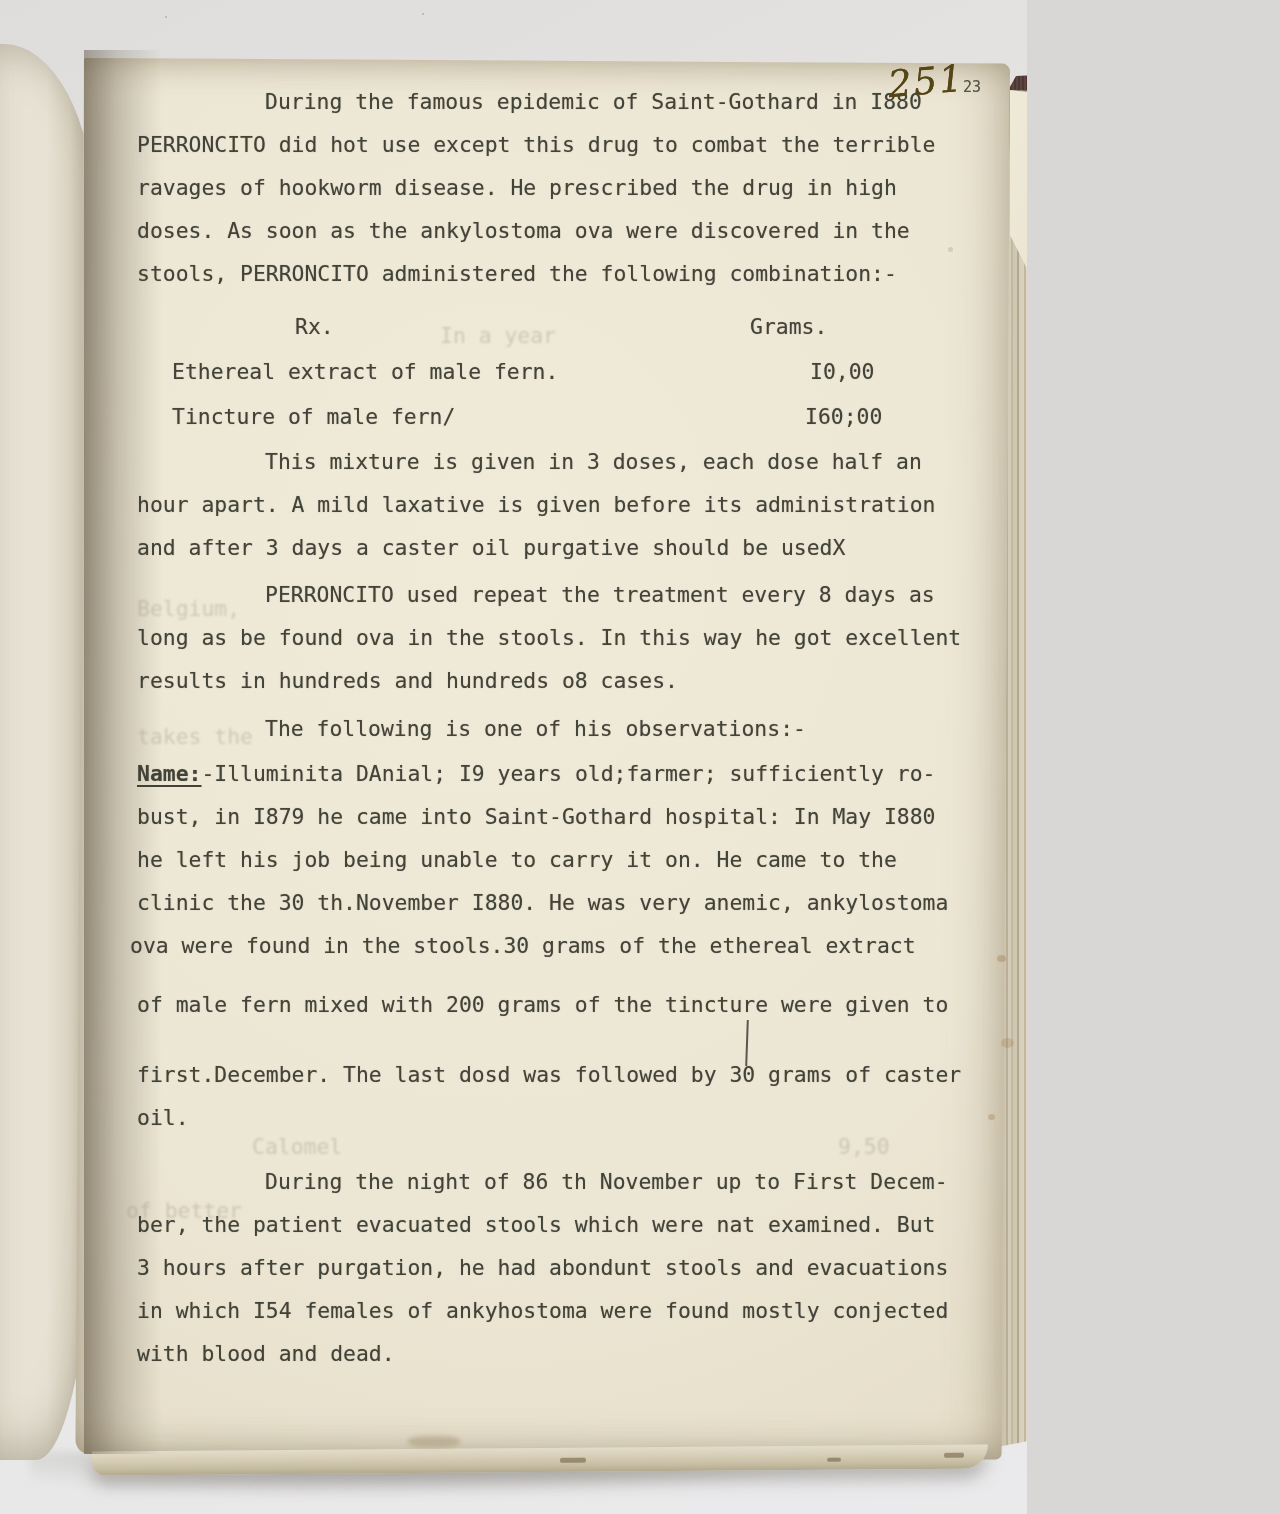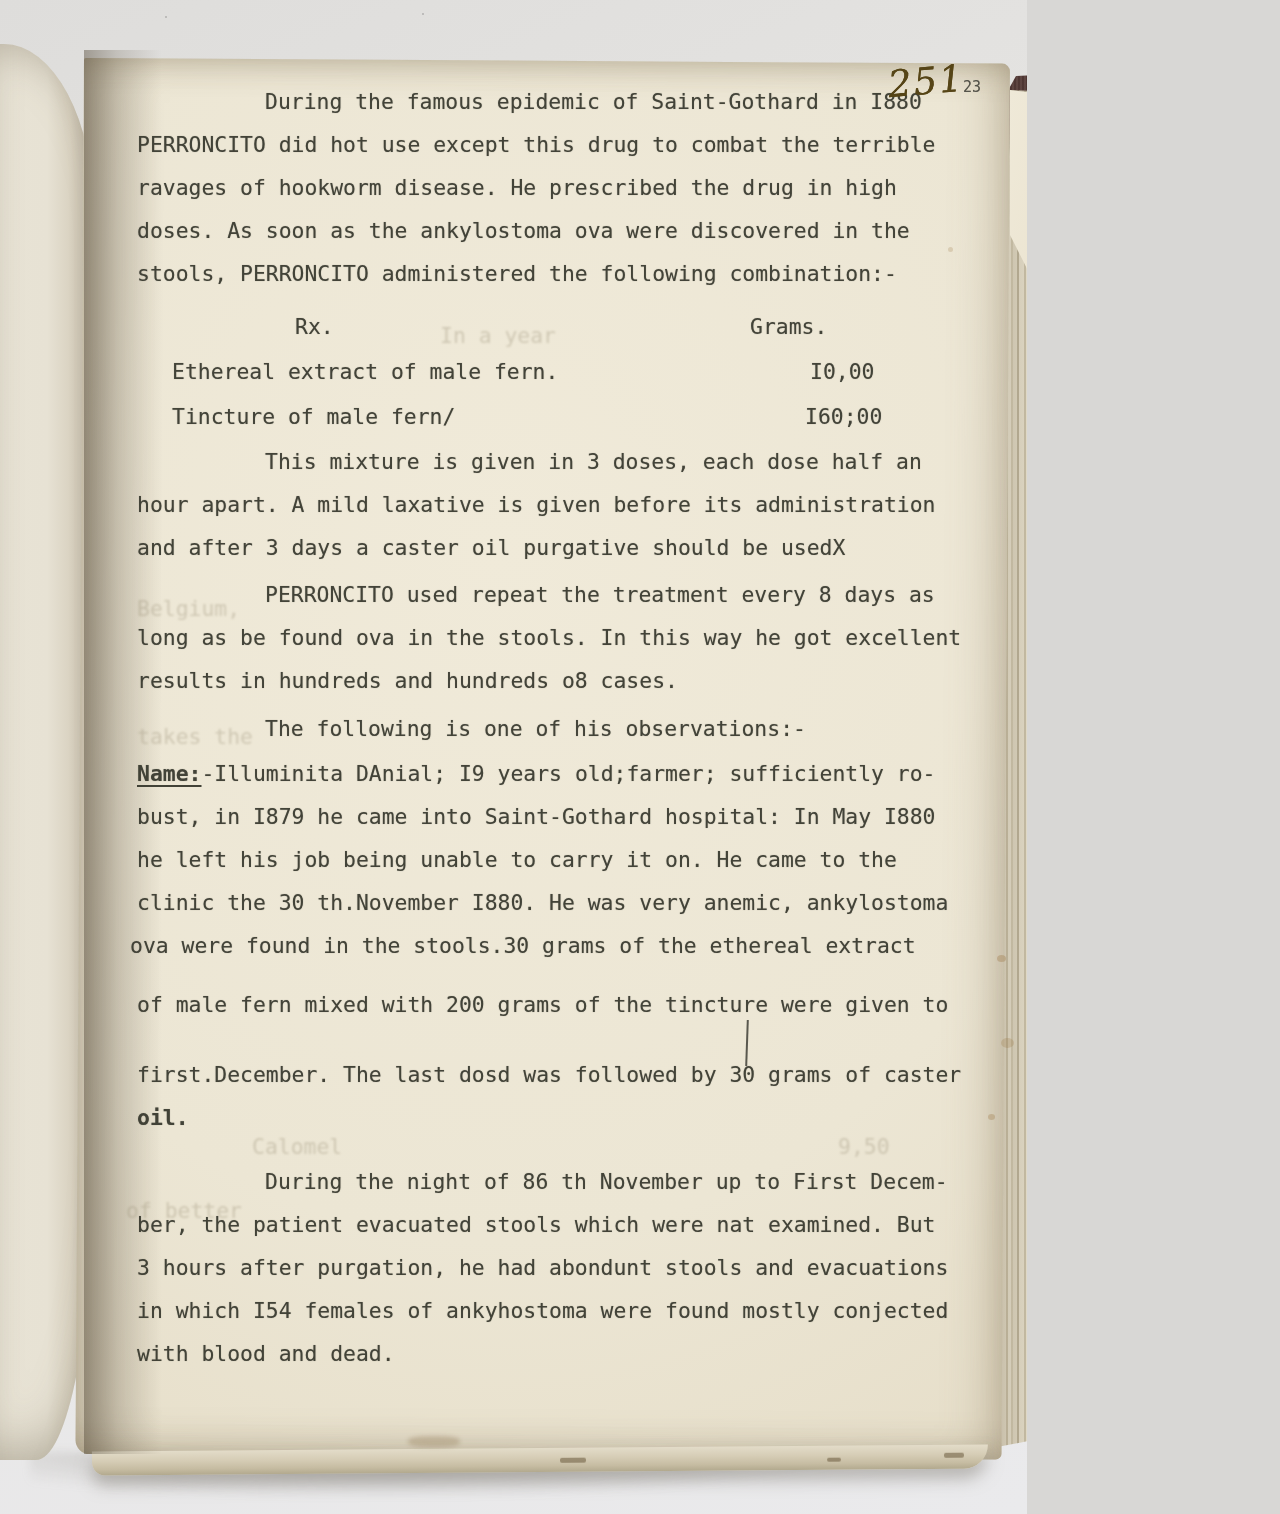--- a/index.html
+++ b/index.html
@@ -132,21 +132,21 @@
       <div class="tline" style="left: 137px; top: 625px;">long as be found ova in the stools. In this way he got excellent</div>
       <div class="tline" style="left: 137px; top: 668px;">results in hundreds and hundreds o8 cases.</div>
       <div class="tline" style="left: 265px; top: 716px;">The following is one of his observations:-</div>
       <div class="tline" style="left: 137px; top: 761px;"><span class="und">Name:</span><span>-Illuminita DAnial; I9 years old;farmer; sufficiently ro-</span></div>
       <div class="tline" style="left: 137px; top: 804px;">bust, in I879 he came into Saint-Gothard hospital: In May I880</div>
       <div class="tline" style="left: 137px; top: 847px;">he left his job being unable to carry it on. He came to the</div>
       <div class="tline" style="left: 137px; top: 890px;">clinic the 30 th.November I880. He was very anemic, ankylostoma</div>
       <div class="tline" style="left: 130px; top: 933px;">ova were found in the stools.30 grams of the ethereal extract</div>
       <div class="tline" style="left: 137px; top: 952px; margin-top: 40px;">of male fern mixed with 200 grams of the tincture were given to</div>
       <div class="tline" style="left: 137px; top: 1062px;">first.December. The last dosd was followed by 30 grams of caster</div>
-      <div class="tline" style="left: 137px; top: 1105px; font-weight: bold;">oil.</div>
+      <div class="tline" style="left: 137px; top: 1105px;">oil.</div>
       <div class="tline" style="left: 265px; top: 1169px;">During the night of 86 th November up to First Decem-</div>
       <div class="tline" style="left: 137px; top: 1212px;">ber, the patient evacuated stools which were nat examined. But</div>
       <div class="tline" style="left: 137px; top: 1255px;">3 hours after purgation, he had abondunt stools and evacuations</div>
       <div class="tline" style="left: 137px; top: 1298px;">in which I54 females of ankyhostoma were found mostly conjected</div>
       <div class="tline" style="left: 137px; top: 1341px;">with blood and dead.</div>
     </div>
 
   <div class="handwritten">251</div>
   <div class="pagenum">23</div>
 </div>

